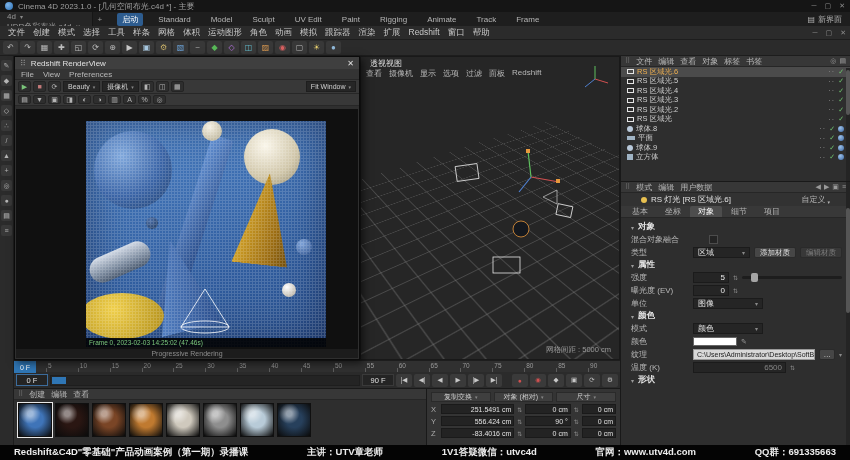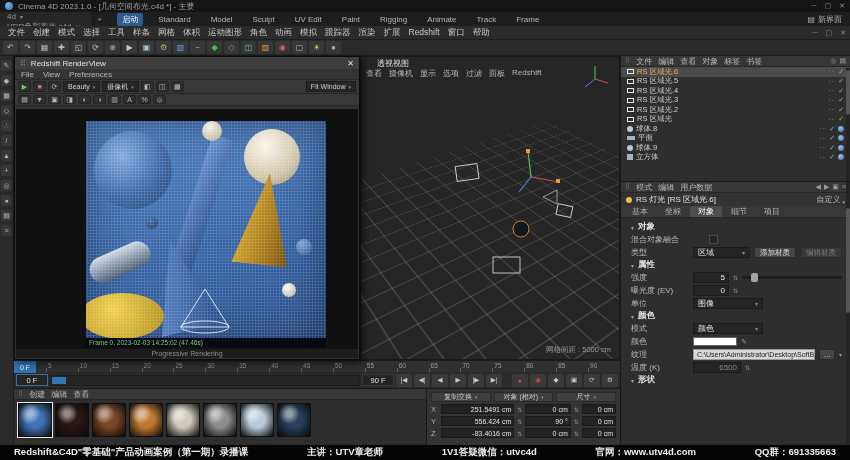--- a/index.html
+++ b/index.html
@@ -27,21 +27,21 @@
   .menurow{left:0;top:26px;width:850px;height:14px;background:#2b2b2b;border-bottom:1px solid #1d1d1d;display:flex;align-items:center;padding:0 4px;font-size:8.5px}
   .menu{padding:0 4px;color:#c8c8c8;white-space:nowrap}
   
   .toolbar{left:0;top:40px;width:850px;height:16px;background:#2b2b2b;border-bottom:1px solid #1d1d1d;display:flex;align-items:center;gap:2px;padding:0 3px}
   .tbi{width:15px;height:13px;background:#383838;border-radius:2px;display:flex;align-items:center;justify-content:center;font-size:8px;color:var(--c,#bdbdbd)}
   
   .leftbar{left:0;top:56px;width:14px;height:389px;background:#2b2b2b;border-right:1px solid #1d1d1d;display:flex;flex-direction:column;align-items:center;gap:4px;padding-top:4px}
   .lbi{width:11px;height:11px;background:#383838;border-radius:2px;display:flex;align-items:center;justify-content:center;font-size:7px;color:#b5b5b5}
   
   .vp{left:360px;top:56px;width:260px;height:304px;background:#262626;border:1px solid #191919;overflow:hidden}
-  .vp-title{position:absolute;top:1px;left:16px;font-size:8px;color:#ddd;z-index:3}
+  .vp-title{position:absolute;top:1px;left:9px;font-size:8px;color:#ddd;z-index:3}
   .vp-menus{position:absolute;top:11px;left:5px;display:flex;gap:7px;font-size:8px;color:#b8b8b8;z-index:3}
   .vp-grid{position:absolute;left:-60px;top:10px;width:380px;height:330px;background-image:repeating-linear-gradient(0deg,rgba(130,130,130,.38) 0 1px,transparent 1px 22px),repeating-linear-gradient(90deg,rgba(130,130,130,.38) 0 1px,transparent 1px 22px);transform:perspective(430px) rotateX(56deg) rotateZ(-37deg);transform-origin:55% 42%}
   .vp-label{position:absolute;right:8px;bottom:4px;font-size:7.5px;color:#9a9a9a;z-index:3}
   .gizmo{position:absolute;top:4px;right:6px;z-index:3}
   
   .rv{left:14px;top:56px;width:346px;height:304px;background:#2f2f2f;border:1px solid #0b0b0b;box-shadow:3px 3px 8px rgba(0,0,0,.6);z-index:6}
   .rv-title{height:12px;background:#3f3f3f;display:flex;align-items:center;gap:5px;padding:0 5px;font-size:8px;color:#e0e0e0}
   .rv-menus{height:11px;background:#343434;display:flex;align-items:center;gap:9px;padding:0 6px;font-size:8px;color:#b8b8b8;border-bottom:1px solid #272727}
   .rv-tools{height:14px;background:#383838;display:flex;align-items:center;gap:2px;padding:0 3px;border-bottom:1px solid #272727}
   .rvi{width:13px;height:11px;background:#2e2e2e;border:1px solid #242424;border-radius:2px;display:flex;align-items:center;justify-content:center;font-size:7px;color:var(--c,#b5b5b5)}
@@ -69,38 +69,38 @@
   .t-sphere .oicon{width:6px;height:6px;border-radius:50%;background:#b9c9da}
   .t-plane .oicon{width:8px;height:4px;background:#9fb3c4}
   .t-cube .oicon{width:6px;height:6px;background:#9fb3c4}
   .odots{margin-left:auto;color:#8a8a8a;font-size:7px;letter-spacing:1px}
   .ocheck{color:#6ec06e;font-size:7px}
   .mdot{display:none;width:6px;height:6px;border-radius:50%;background:radial-gradient(circle at 35% 30%,#9cc0e8,#3c68a4)}
   .t-sphere .mdot,.t-plane .mdot,.t-cube .mdot{display:block}
   .scroll{position:absolute;right:0;top:12px;bottom:0;width:4px;background:#242424}
   .scroll .thumb{position:absolute;left:0;right:0;top:2px;height:40%;background:#555;border-radius:2px}
   .am{position:absolute;left:0;right:0;top:126px;bottom:0;overflow:hidden}
-  .am-title{height:13px;display:flex;align-items:center;gap:4px;padding:0 5px;font-size:8px;color:#e0e0e0;background:#323232}
+  .am-title{height:13px;display:flex;align-items:center;gap:4px;padding:0 20px;font-size:8px;color:#e0e0e0;background:#323232}
   .bulb{width:6px;height:6px;border-radius:50%;background:#e8c050}
   .preset{margin-left:auto;display:flex;align-items:flex-end;gap:2px;color:#b5b5b5}
   .am-tabs{height:12px;background:#383838;display:flex;align-items:stretch;padding:0 3px;gap:1px;border-bottom:1px solid #262626}
   .am-tab{display:flex;align-items:center;padding:0 8px;font-size:8px;color:#b2b2b2}
   .am-tab.active{background:#4d4d4d;color:#fff;border-radius:2px 2px 0 0}
   .am-body{padding:3px 8px 0 10px;display:flex;flex-direction:column}
   .sec{display:flex;align-items:center;gap:4px;height:12px;font-size:8.5px;font-weight:bold;color:#e2e2e2}
   .sec .car{font-size:6px;color:#999}
   .row{display:flex;align-items:center;gap:4px;height:13px}
   .lbl{flex:0 0 58px;font-size:8px;color:#b8b8b8;white-space:nowrap}
   .dd{height:11px;background:#252525;border:1px solid #1b1b1b;display:flex;align-items:center;justify-content:space-between;gap:4px;padding:0 4px;font-size:8px;color:#e0e0e0}
   .dd .car{font-size:6px;color:#888}
   .btn{height:11px;background:#464646;border:1px solid #2a2a2a;border-radius:2px;display:flex;align-items:center;padding:0 5px;font-size:7.5px;color:#ddd;white-space:nowrap}
   .btn.disabled{color:#7a7a7a;background:#383838}
   .cb{width:9px;height:9px;background:#242424;border:1px solid #4c4c4c}
   .nf{width:36px;height:11px;background:#252525;border:1px solid #1b1b1b;display:flex;align-items:center;justify-content:flex-end;padding:0 3px;font-size:8px;color:#e8e8e8}
-  .nf.dis{color:#858585;width:48px}
+  .nf.dis{color:#858585;width:93px}
   .spin{font-size:6px;color:#8a8a8a}
   .slider{flex:1;height:3px;background:#1d1d1d;border-radius:2px;position:relative}
   .knob{position:absolute;left:9%;top:-3px;width:7px;height:9px;background:#a5a5a5;border-radius:2px}
   .seg{display:flex}
   .seg .opt{height:11px;display:flex;align-items:center;padding:0 7px;background:#3d3d3d;border:1px solid #2a2a2a;font-size:8px;color:#c8c8c8}
   .seg .opt.active{background:#2f76b5;color:#fff}
   .sw{width:44px;height:9px;background:#fff;border:1px solid #666}
   .pencil{font-size:7px;color:#999}
   .path{flex:1;height:11px;background:#d8d8d8;border:1px solid #9a9a9a;color:#1c1c1c;font-size:7px;display:flex;align-items:center;padding:0 3px;white-space:nowrap;overflow:hidden}
   

